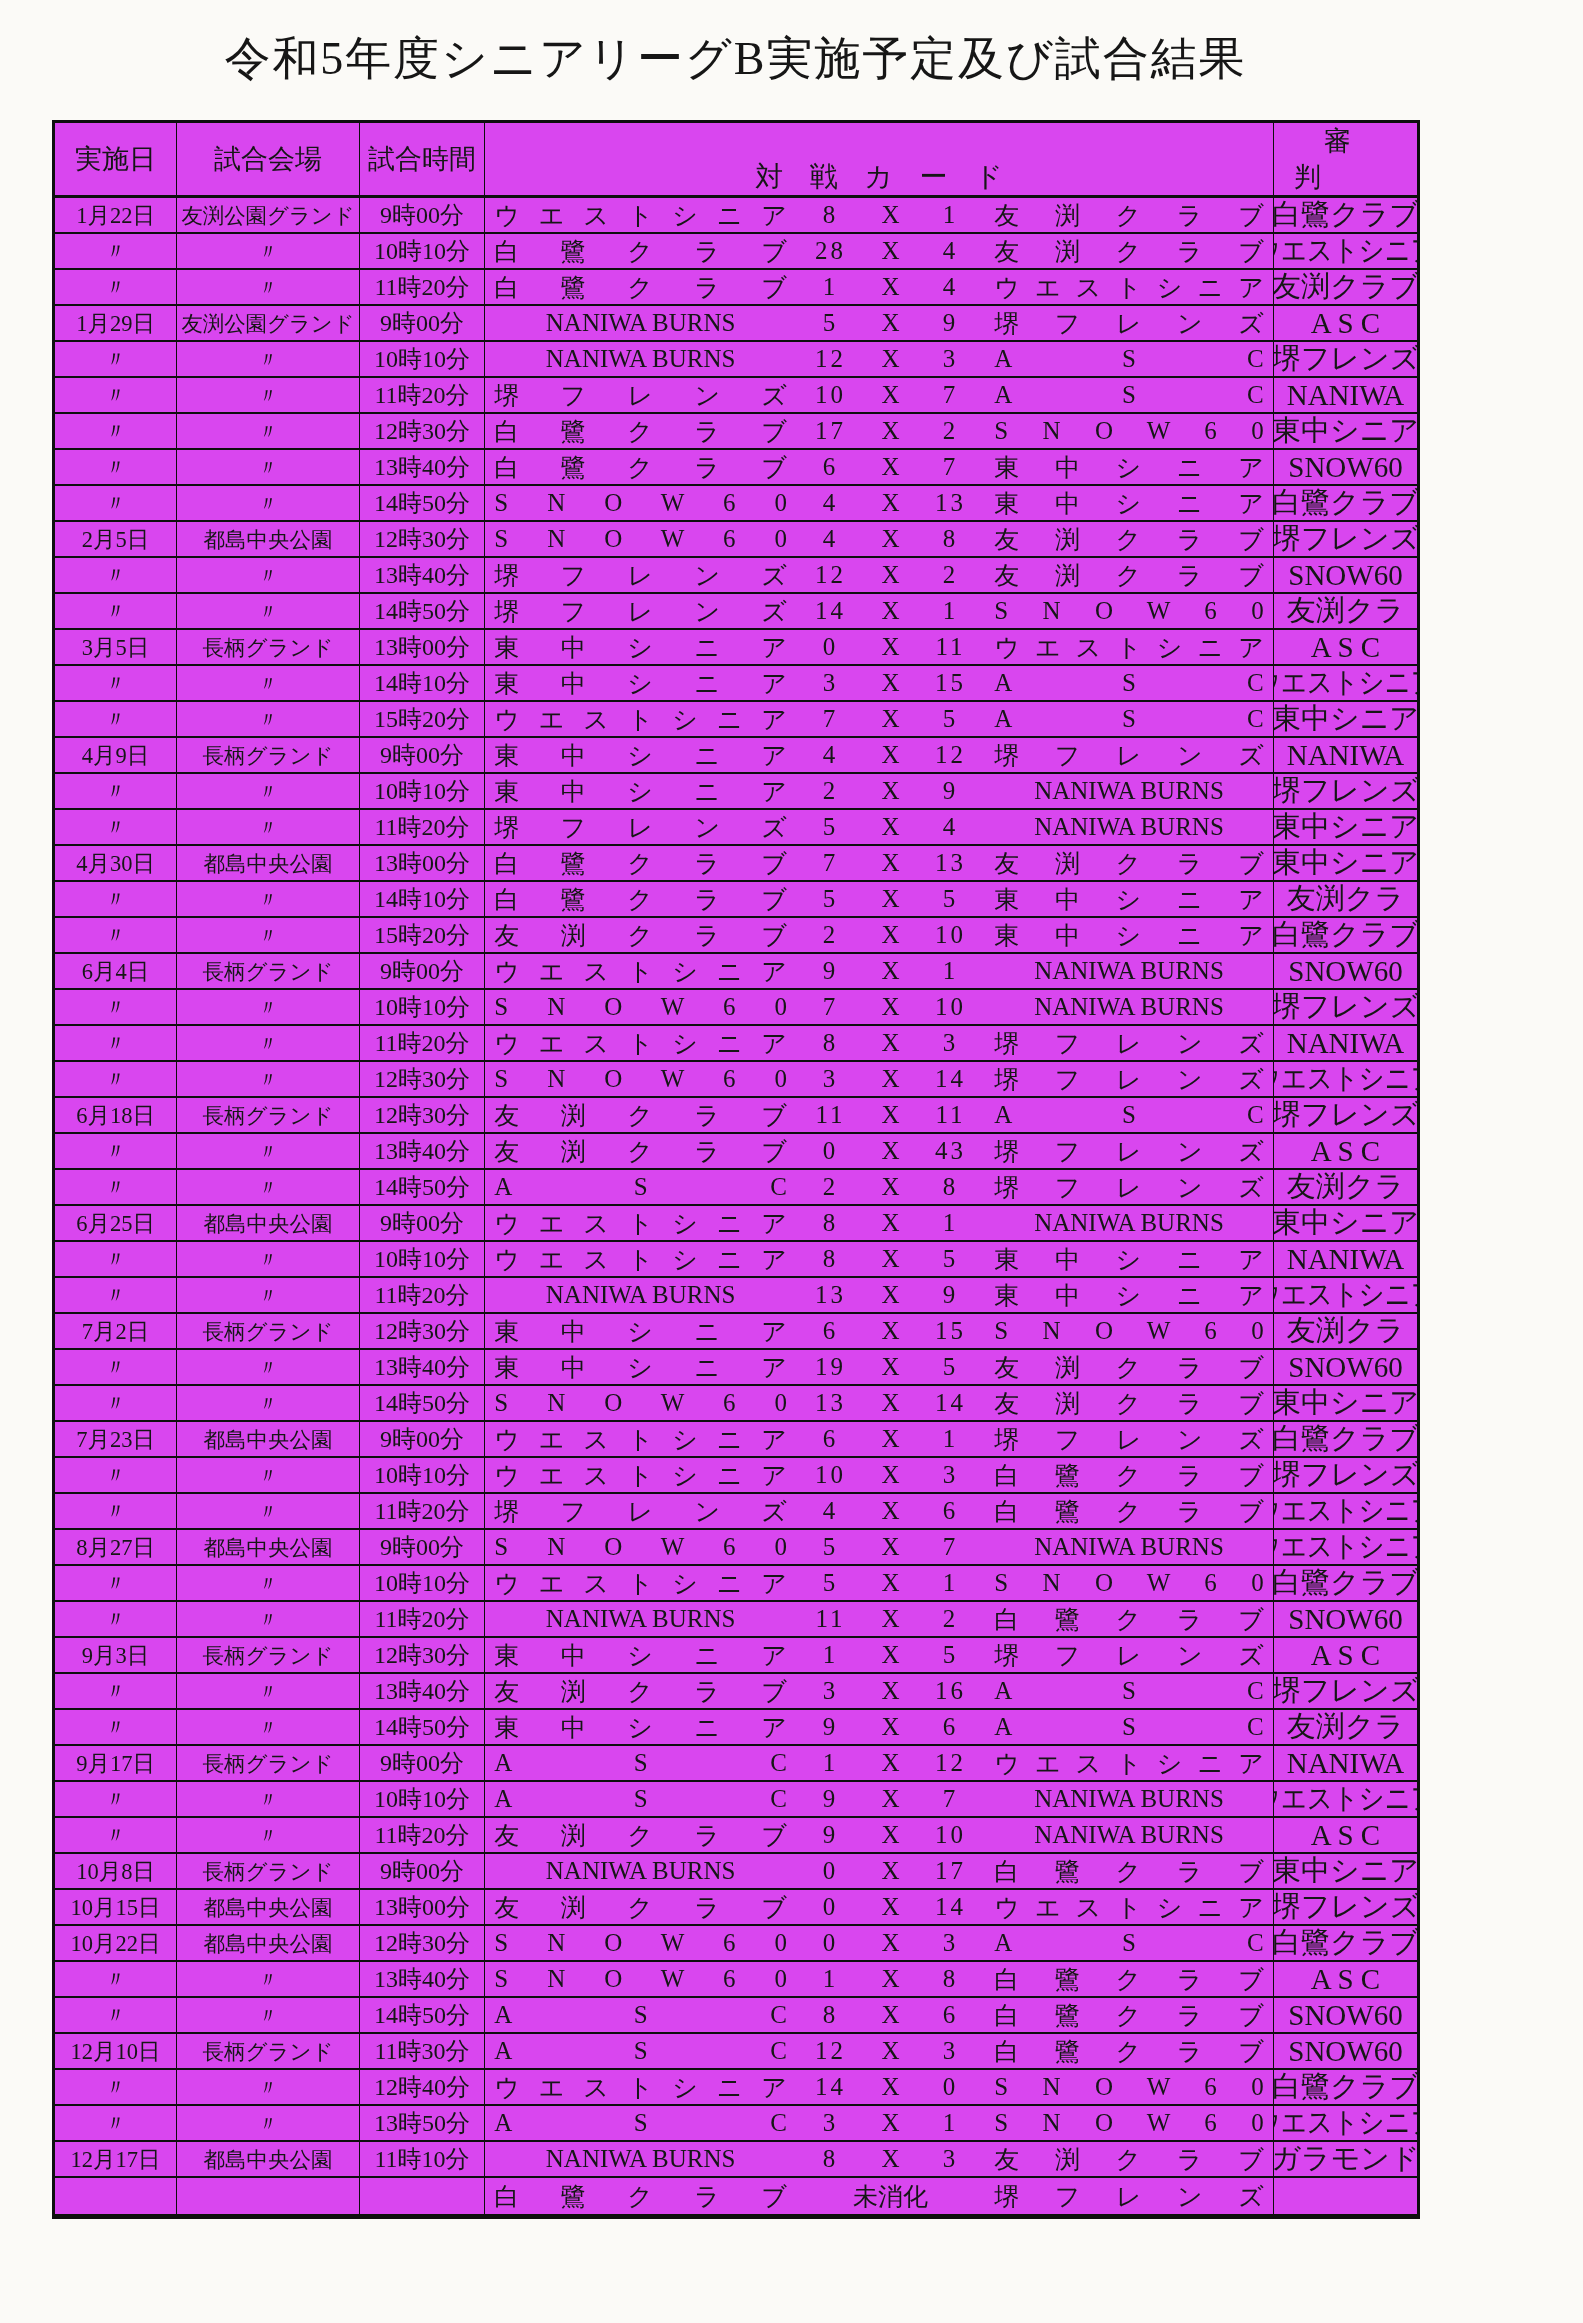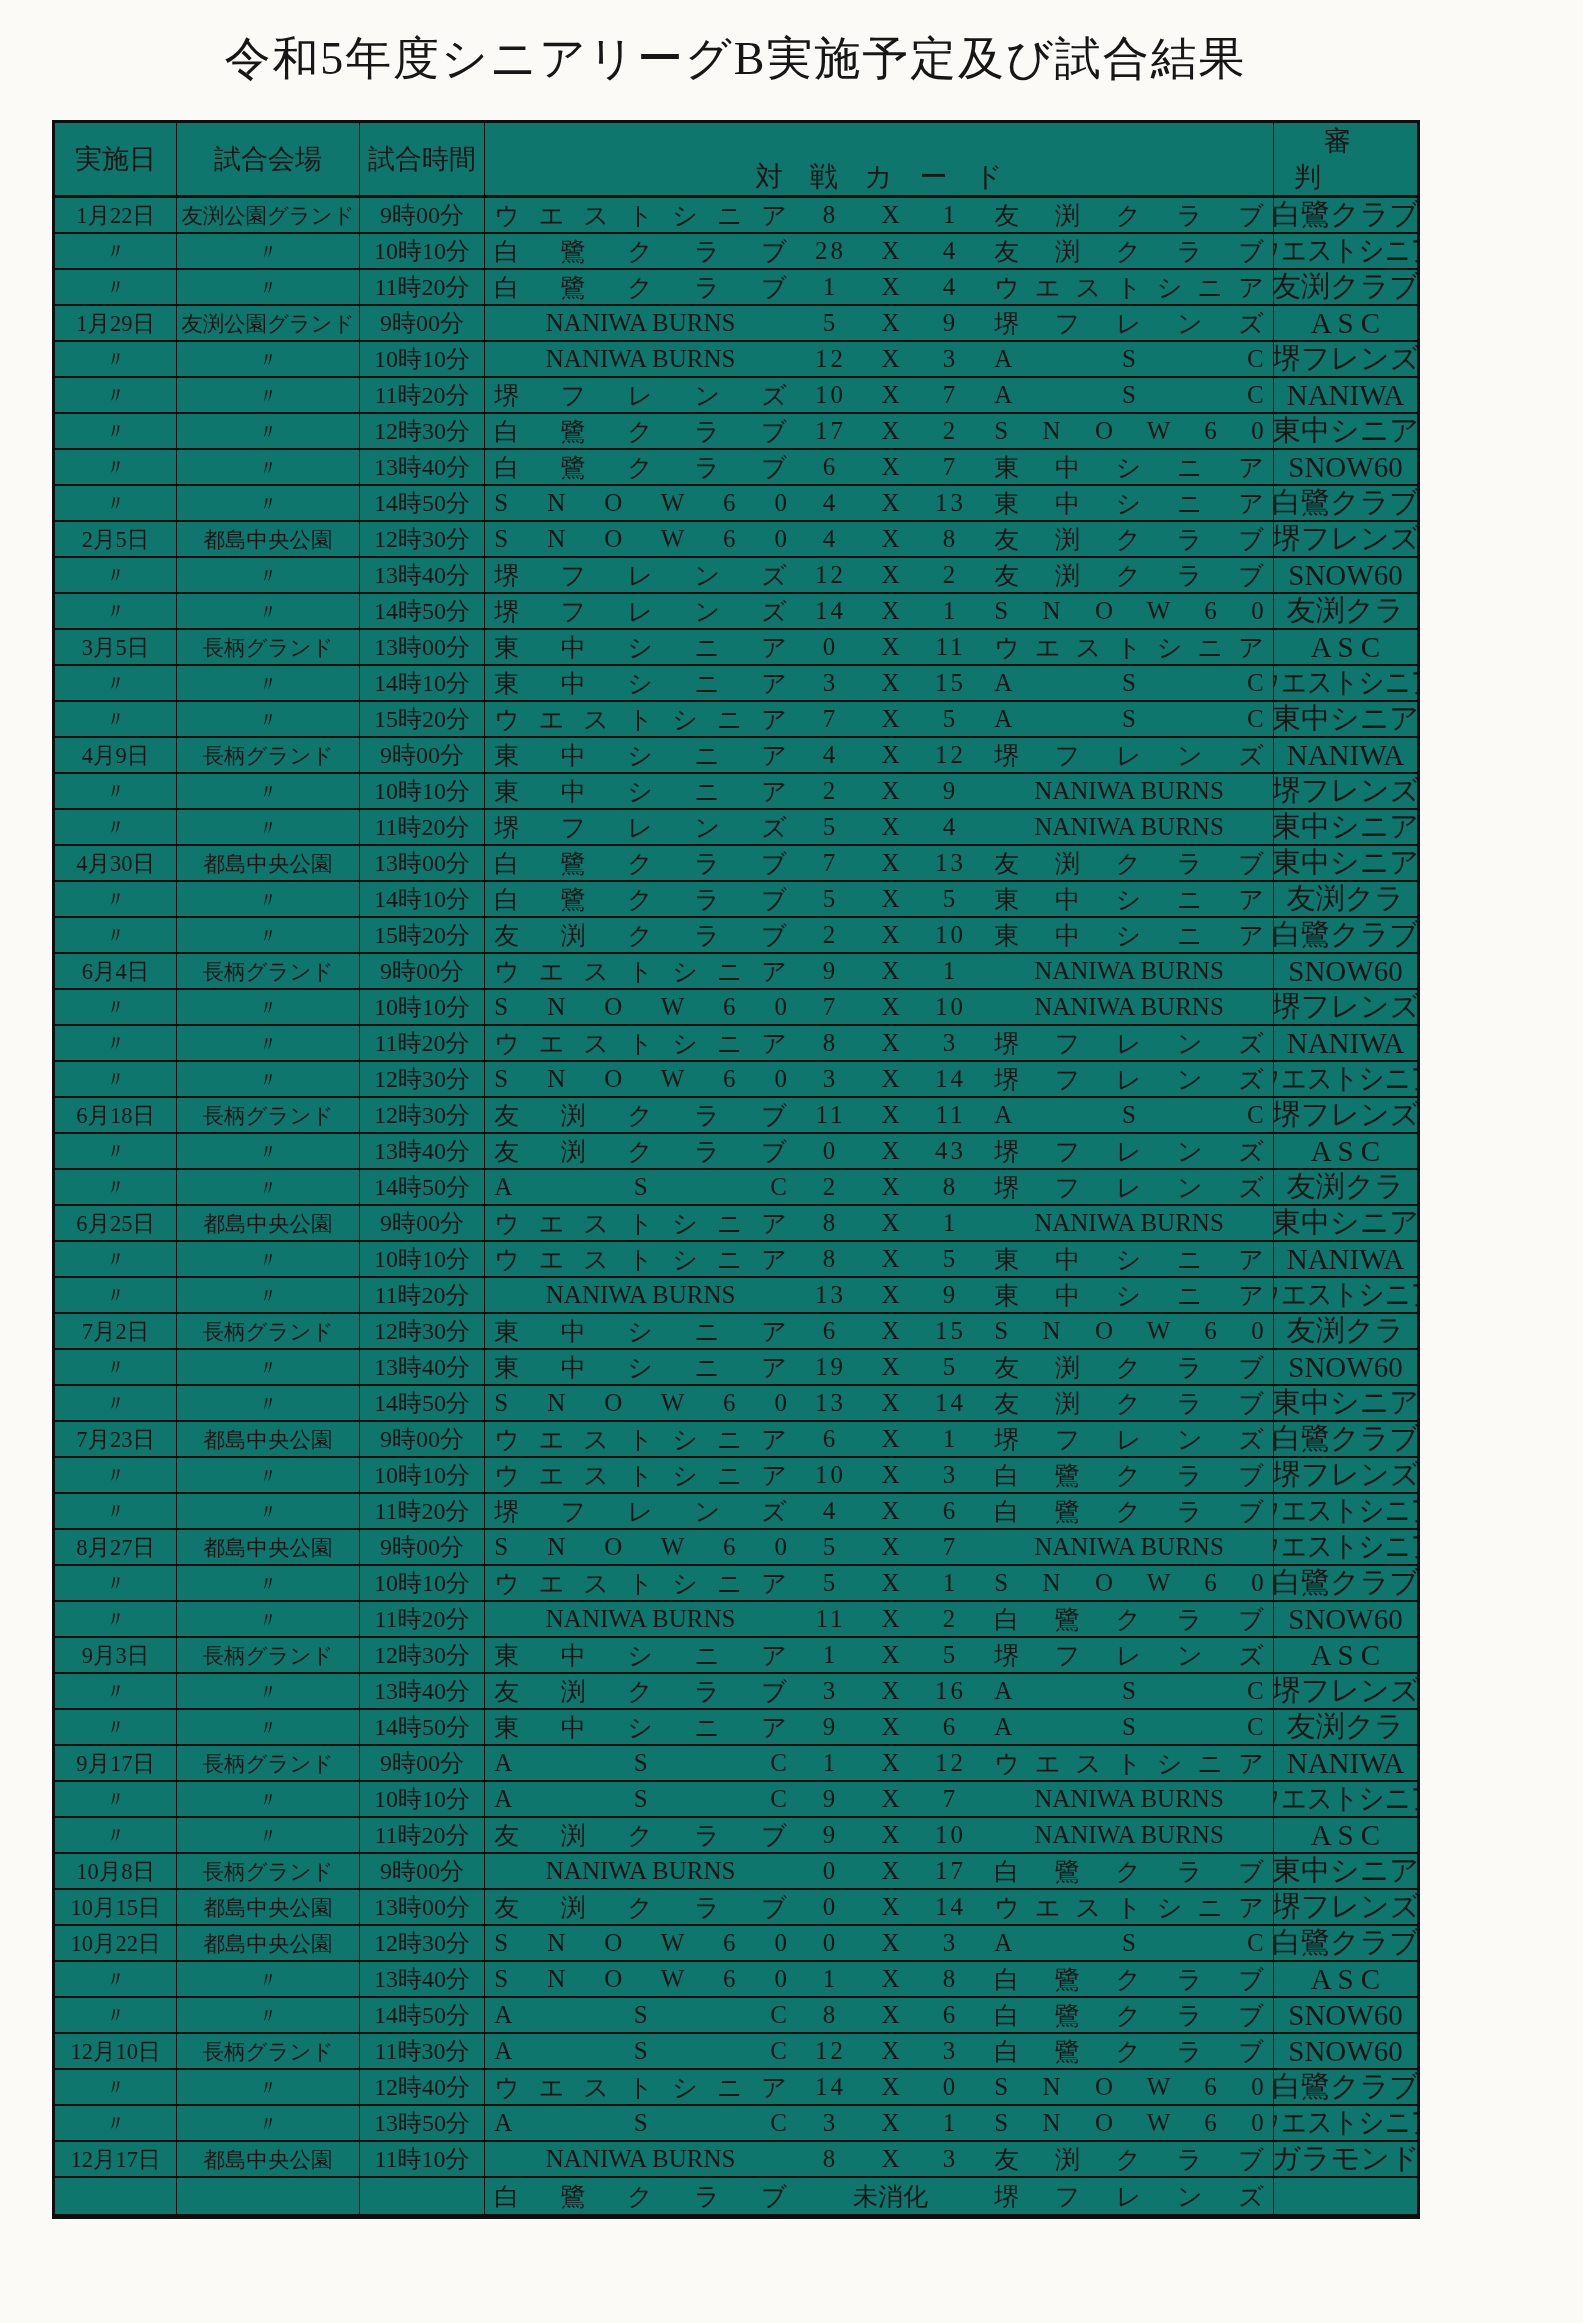--- a/index.html
+++ b/index.html
@@ -10,21 +10,21 @@
     font-family:"Liberation Serif","DejaVu Serif",serif;
     color:#161616; overflow:hidden;padding-left:8px;
   }
   .title {
     position:absolute; top:28px; left:0; width:1471px;
     text-align:center; font-size:46px; font-weight:500;
     letter-spacing:1.9px; white-space:nowrap;
   }
   .tbl {
     position:absolute; left:52px; top:120px; width:1368px;
-    background:#0f766e; border:3.7px solid #0e0e0e; border-bottom-width:5.6px;
+    background:#d946ef; border:3.7px solid #0e0e0e; border-bottom-width:5.6px;
     display:flex; flex-direction:column;
   }
   .thead { display:flex; height:75px; border-bottom:3.7px solid #0e0e0e; }
   .th {
     display:flex; align-items:center; justify-content:center;
     font-size:27px; border-right:1.9px solid #0e0e0e; overflow:hidden;
   }
   .th:last-child { border-right:none; }
   .c-date   { width:122px; }
   .c-venue  { width:183px; }

